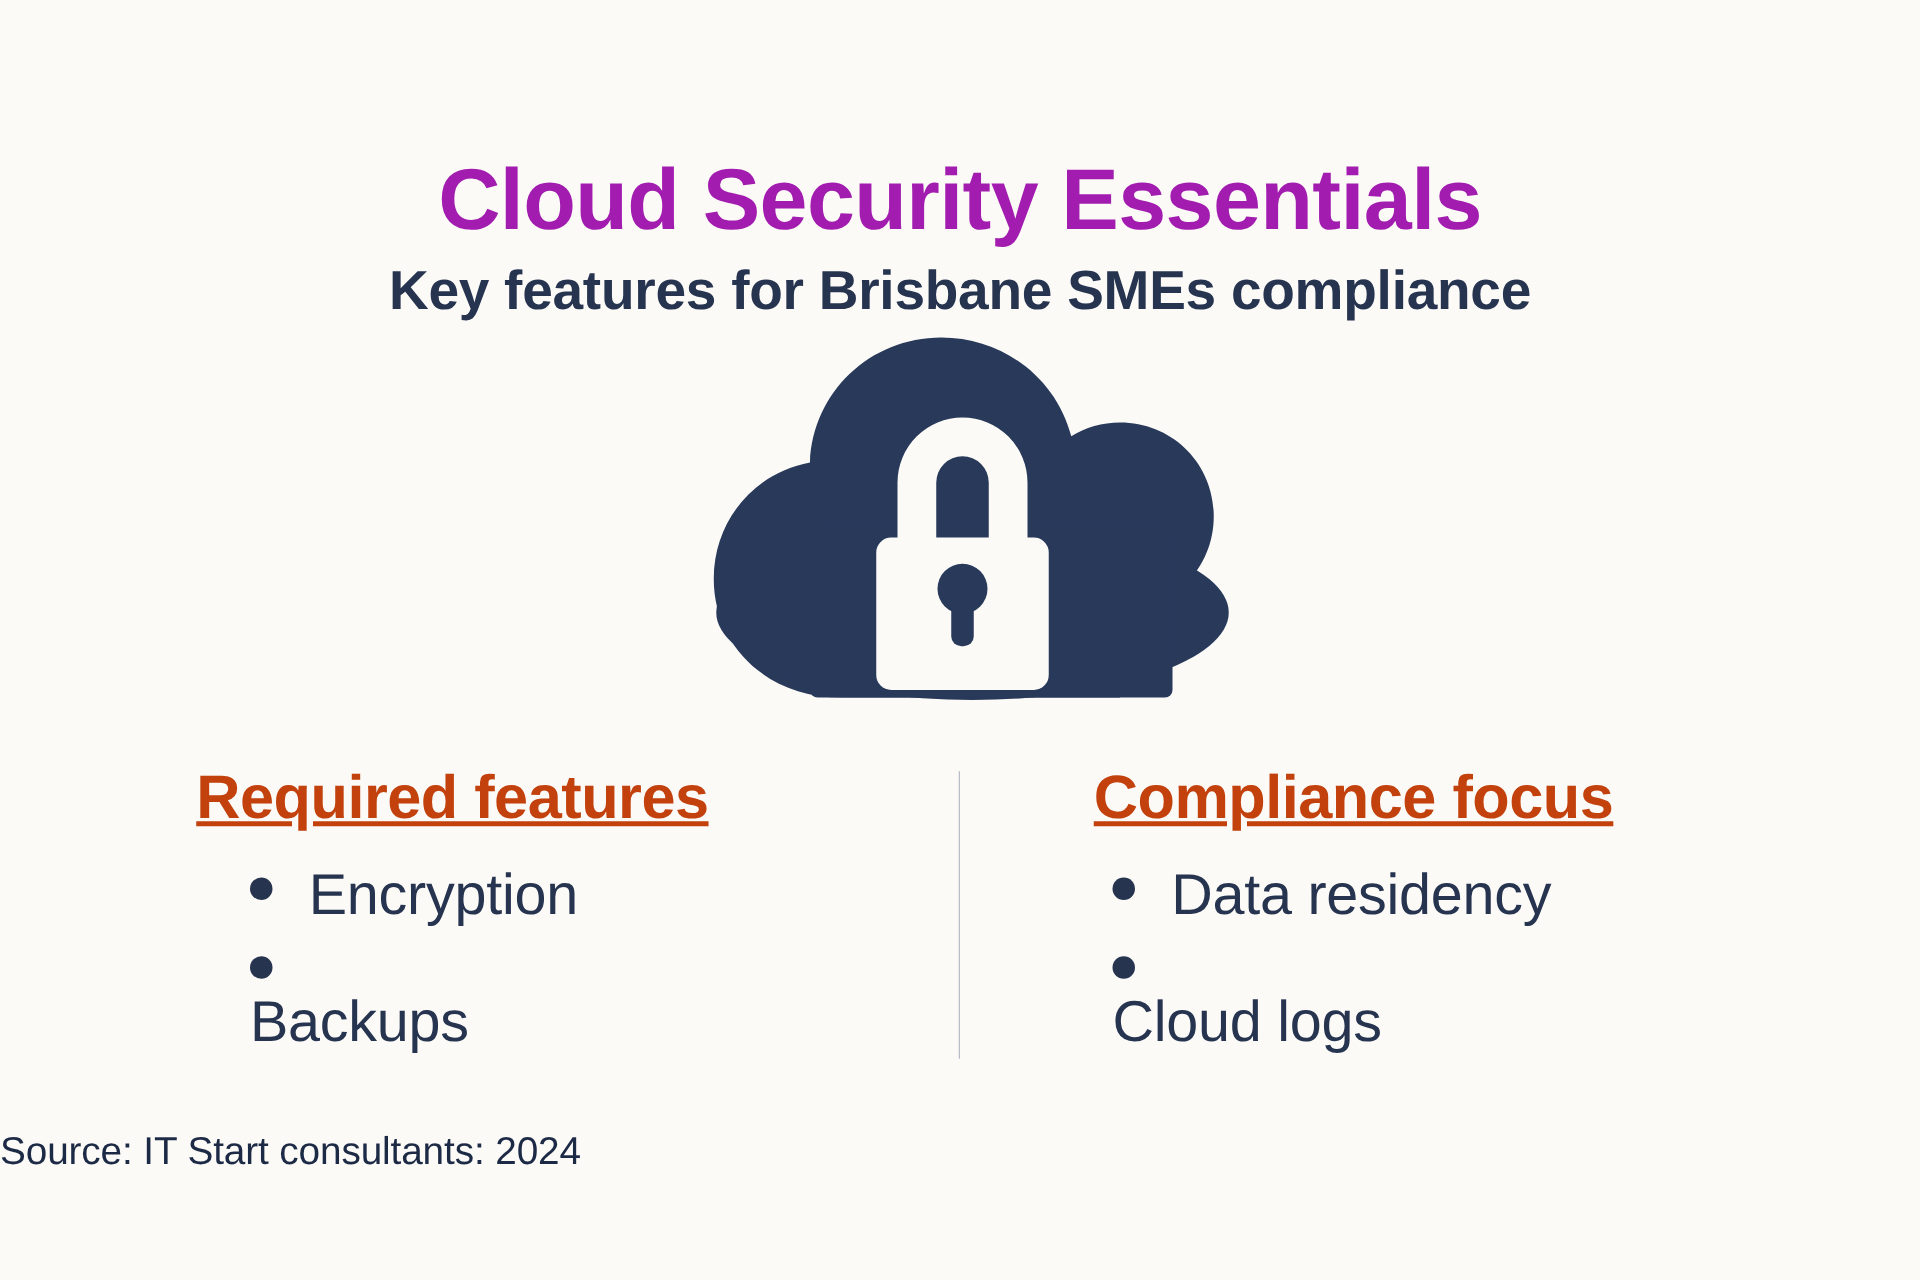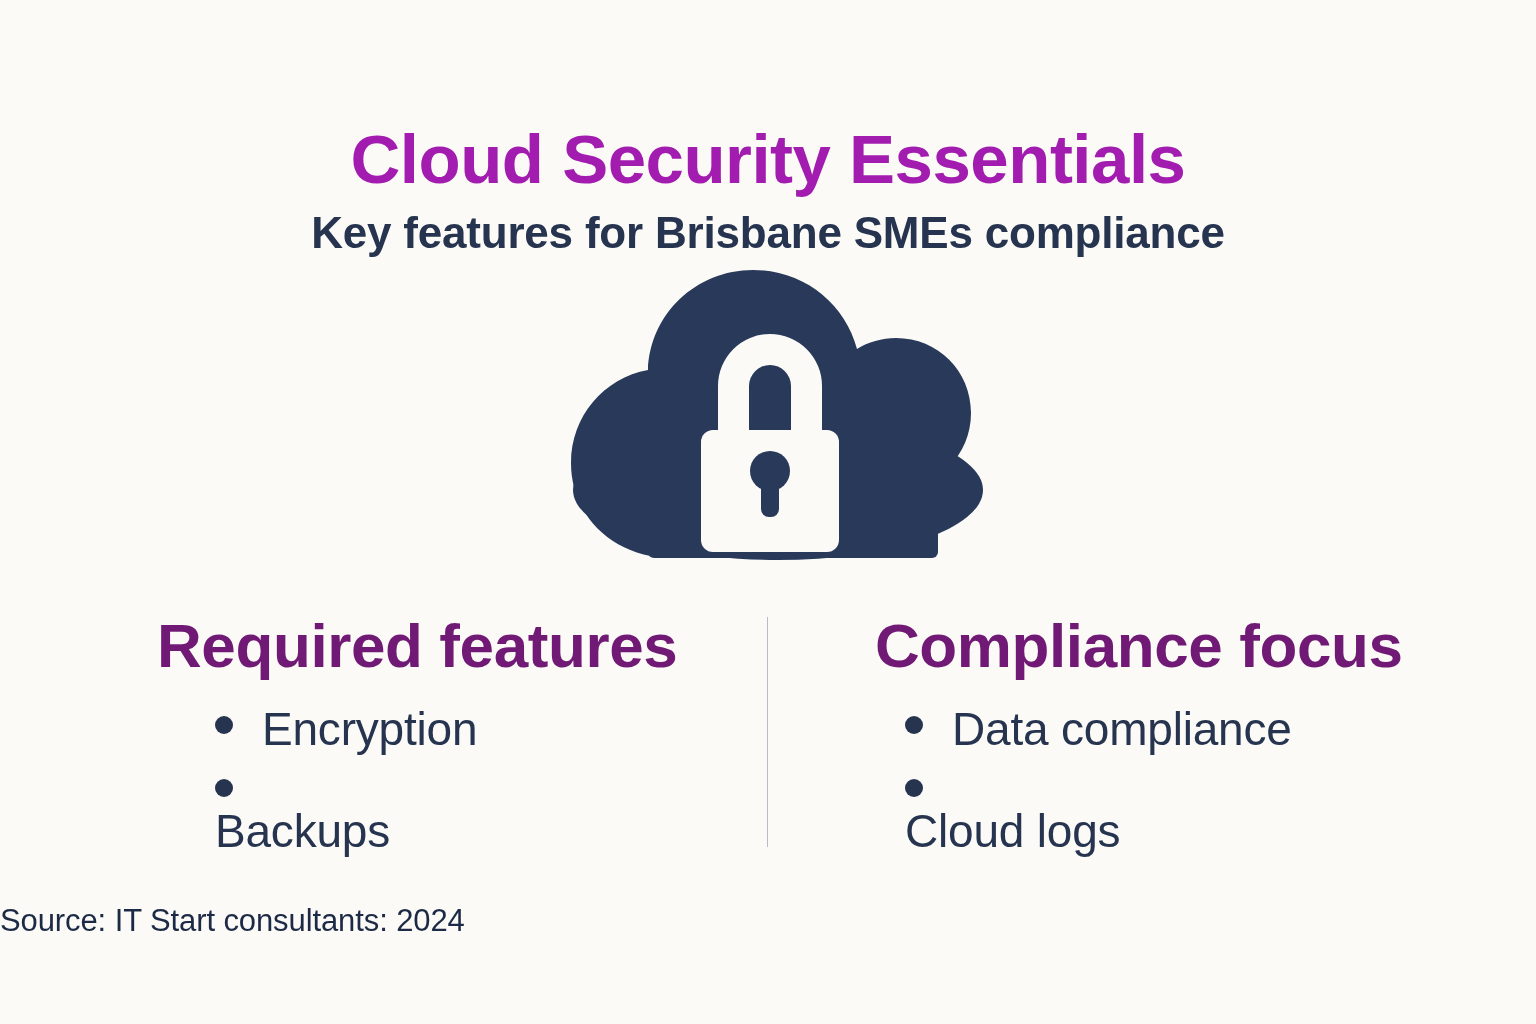--- a/index.html
+++ b/index.html
@@ -68,31 +68,32 @@
   }
 
   .column {
     position: absolute;
     top: 0;
   }
   .column-left  { left: 157px; width: 570px; }
   .column-right { left: 875px; width: 560px; }
 
   .column-heading {
-    font-size: 62px;
+    font-size: 49px;
     font-weight: bold;
     letter-spacing: -0.4px;
     line-height: 1.1;
     margin: 0 0 26px 0;
-    color: #701a75;
+    color: #c2410c;
+    text-decoration: underline;
   }
 
   .bullet-list {
     list-style: none;
-    margin: 15px;
+    margin: 0;
     padding: 0;
   }
 
   .bullet-item {
     display: flex;
     align-items: baseline;
     font-size: 46px;
     font-weight: normal;
     letter-spacing: -0.2px;
     line-height: 1.0;
@@ -192,21 +193,21 @@
           <span>Backups</span>
         </li>
       </ul>
     </div>
 
     <div class="column column-right">
       <div class="column-heading">Compliance focus</div>
       <ul class="bullet-list">
         <li class="bullet-item">
           <span class="bullet-dot"></span>
-          <span>Data compliance</span>
+          <span>Data residency</span>
         </li>
         <li class="bullet-item">
           <span class="bullet-dot"></span>
           <span>Cloud logs</span>
         </li>
       </ul>
     </div>
 
   </div>
 

